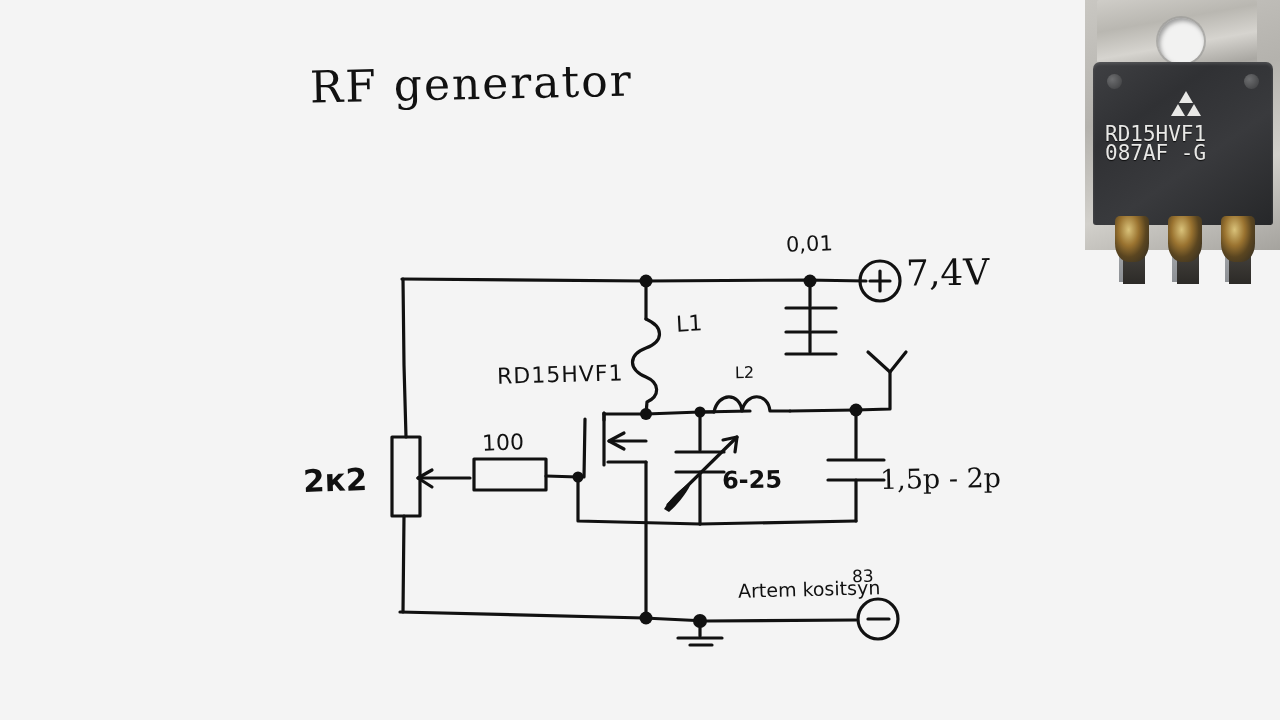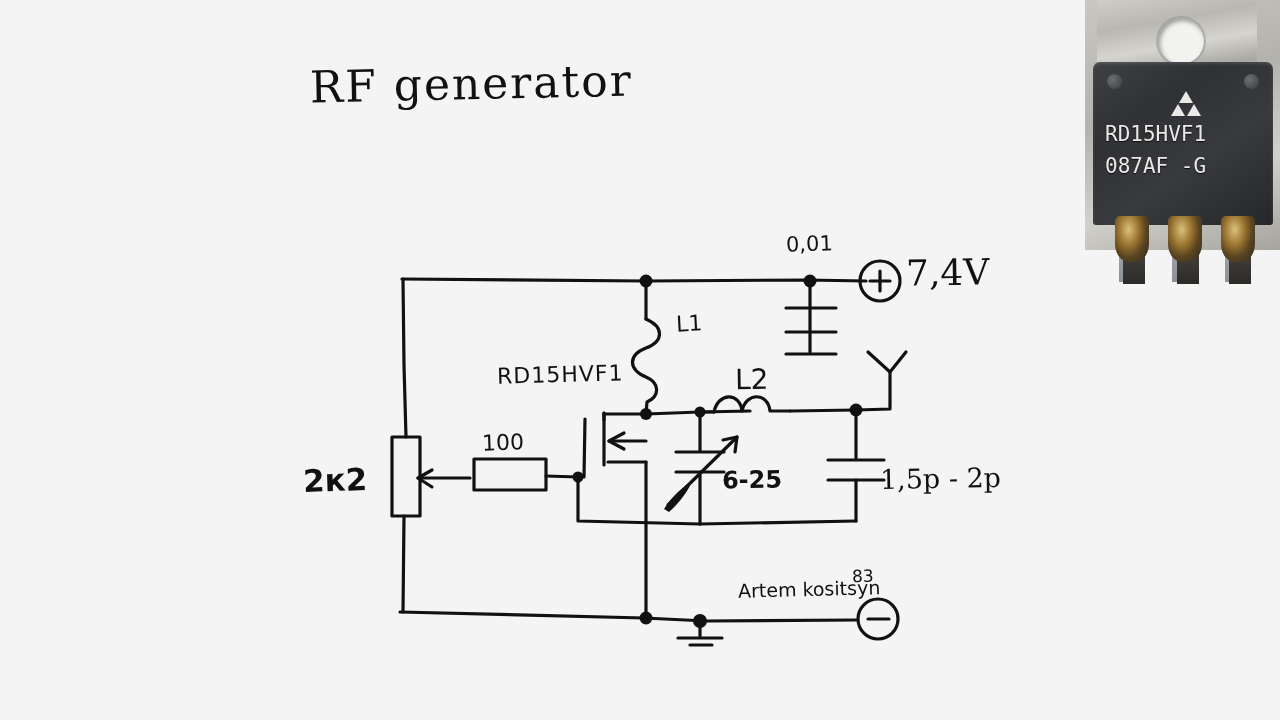--- a/index.html
+++ b/index.html
@@ -28,21 +28,21 @@
     top: 58px;
     font-size: 44px;
     letter-spacing: 2px;
     transform: rotate(-1.2deg);
     font-family: "DejaVu Serif", serif;
     font-weight: 400;
   }
   .lbl-0v01   { left: 786px; top: 232px; font-size: 21px; transform: rotate(-2deg); }
   .lbl-74v    { left: 906px; top: 252px; font-size: 36px; transform: rotate(-1deg); font-family:"DejaVu Serif",serif;}
   .lbl-l1     { left: 676px; top: 311px; font-size: 22px; transform: rotate(-3deg); }
-  .lbl-l2     { left: 735px; top: 363px; font-size: 28px; transform: rotate(-1deg); }
+  .lbl-l2     { left: 735px; top: 363px; font-size: 16px; transform: rotate(-1deg); }
   .lbl-mosfet { left: 497px; top: 362px; font-size: 22px; letter-spacing: 1px; transform: rotate(-1.5deg); }
   .lbl-100    { left: 482px; top: 430px; font-size: 22px; transform: rotate(-2deg); }
   .lbl-2k2    { left: 303px; top: 462px; font-size: 31px; font-weight: 700; transform: rotate(-2deg); }
   .lbl-625    { left: 722px; top: 466px; font-size: 24px; font-weight: 600; transform: rotate(-1deg); }
   .lbl-15p2p  { left: 880px; top: 463px; font-size: 27px; transform: rotate(-1deg); font-family:"DejaVu Serif",serif;}
   .lbl-sig    { left: 738px; top: 578px; font-size: 19px; transform: rotate(-1.5deg); }
   .lbl-sig-sup{ position: absolute; left: 852px; top: 566px; font-size: 17px; transform: rotate(-2deg); color:#111;}
 
   
   #photo {
@@ -97,21 +97,21 @@
   .photo-text {
     position: absolute;
     left: 12px;
     color: #e8e8e6;
     font-family: "DejaVu Sans Mono", monospace;
     font-size: 21px;
     letter-spacing: 0px;
     text-shadow: 0 1px 1px rgba(0,0,0,.8);
   }
   .photo-text.line1 { top: 60px; }
-  .photo-text.line2 { top: 92px; }
+  .photo-text.line2 { top: 79px; }
   .photo-pins {
     position: absolute;
     left: 30px; top: 222px;
     width: 140px; height: 70px;
   }
   .pin {
     position: absolute;
     top: 0px;
     width: 26px; height: 60px;
     background: linear-gradient(180deg,#b3b6ba 0%, #9ea1a5 55%, #8d9094 100%);

